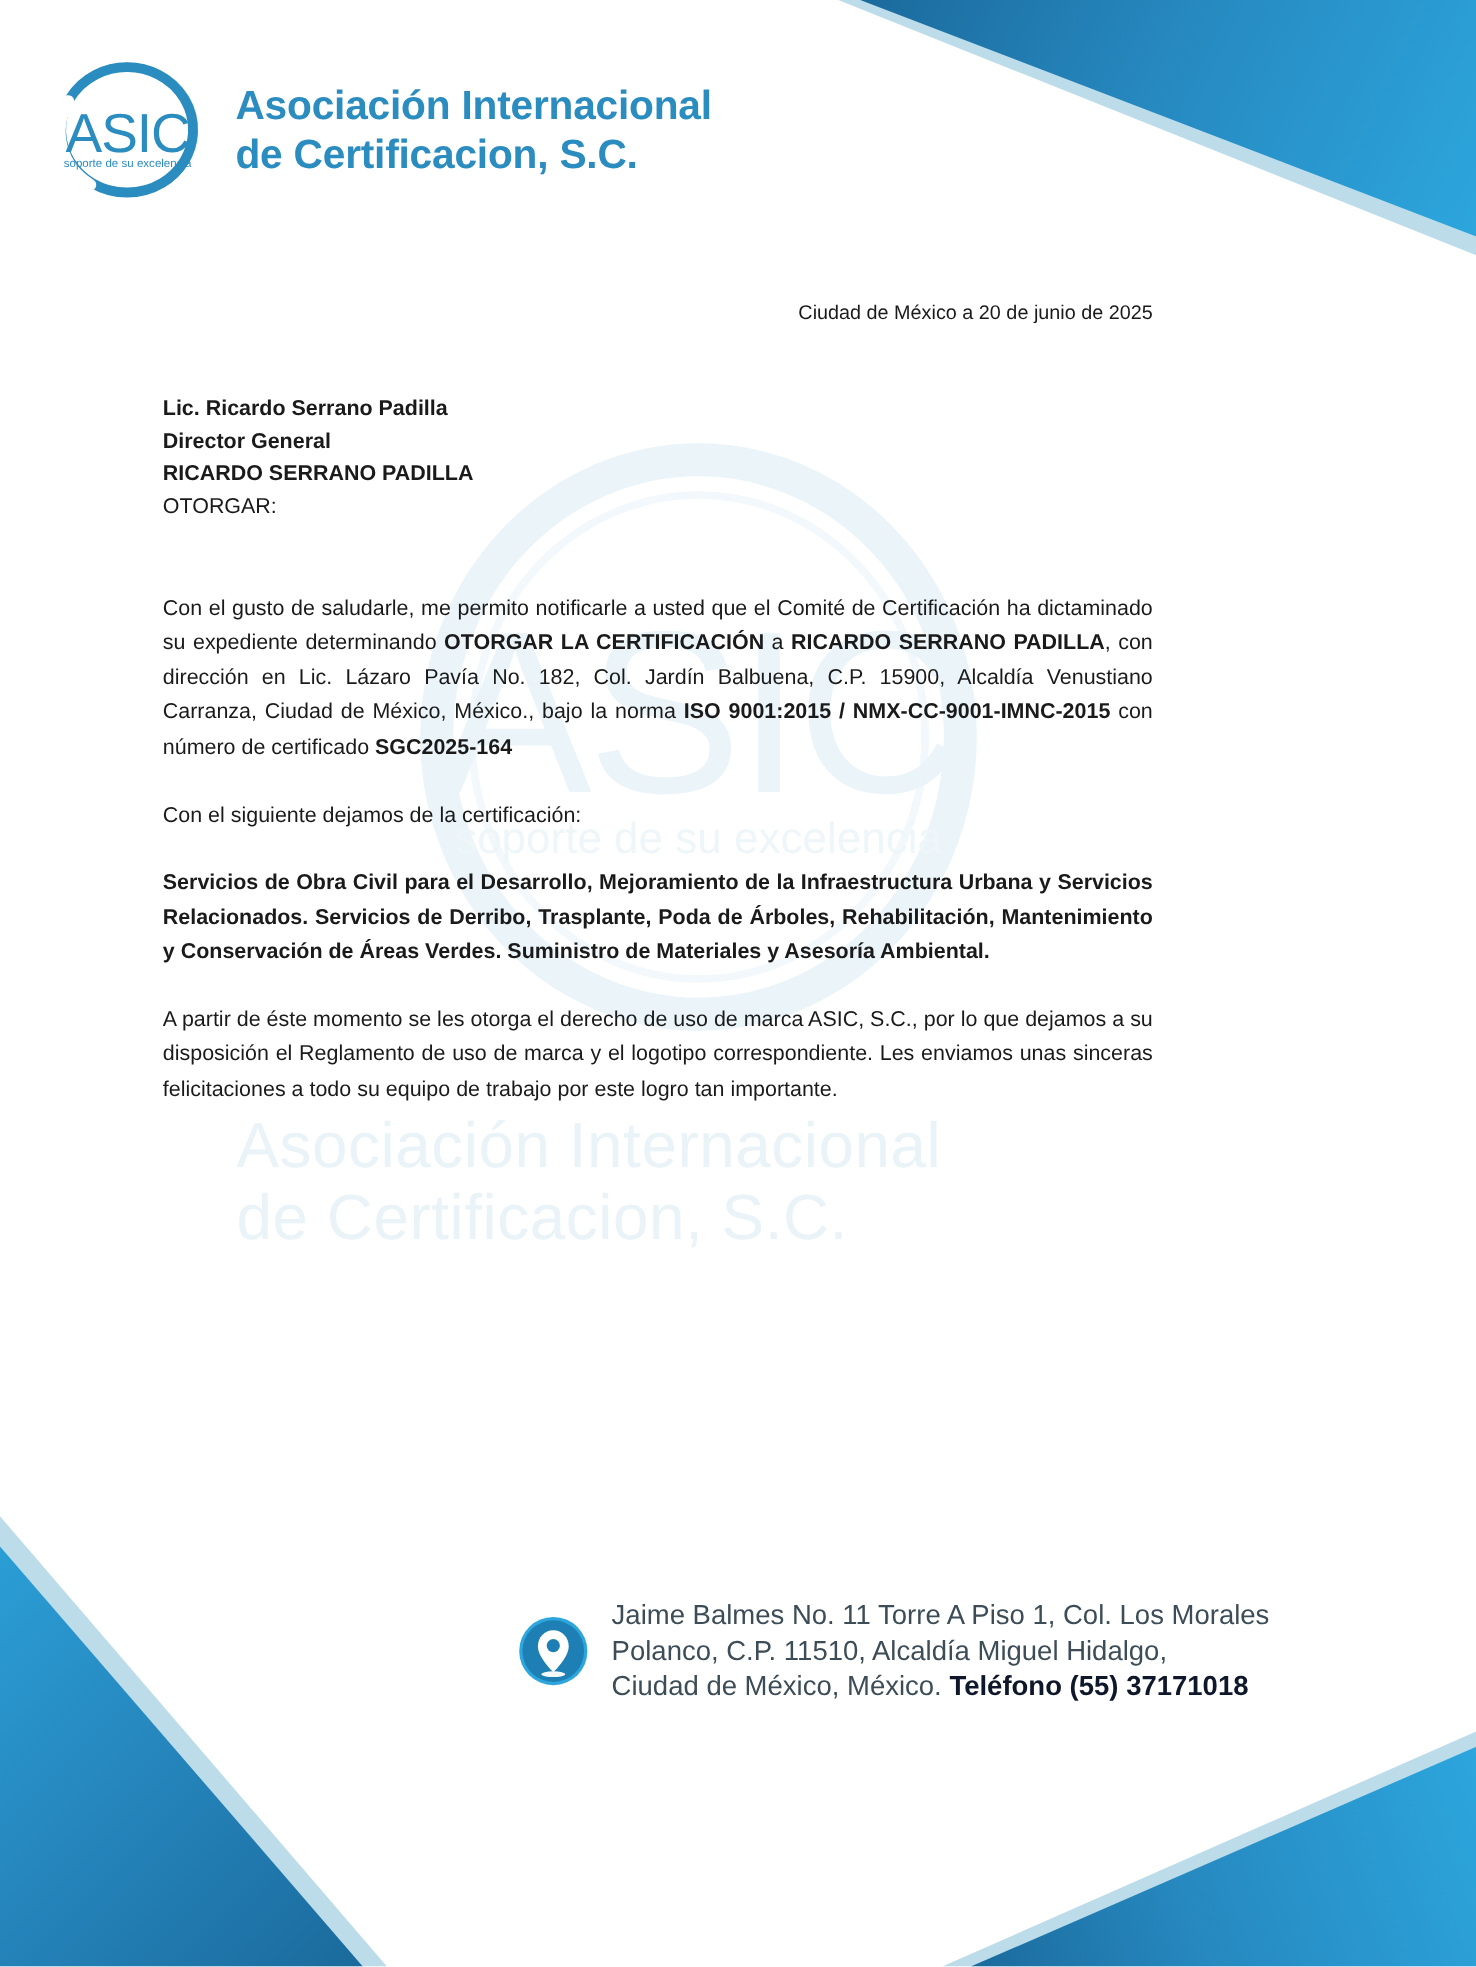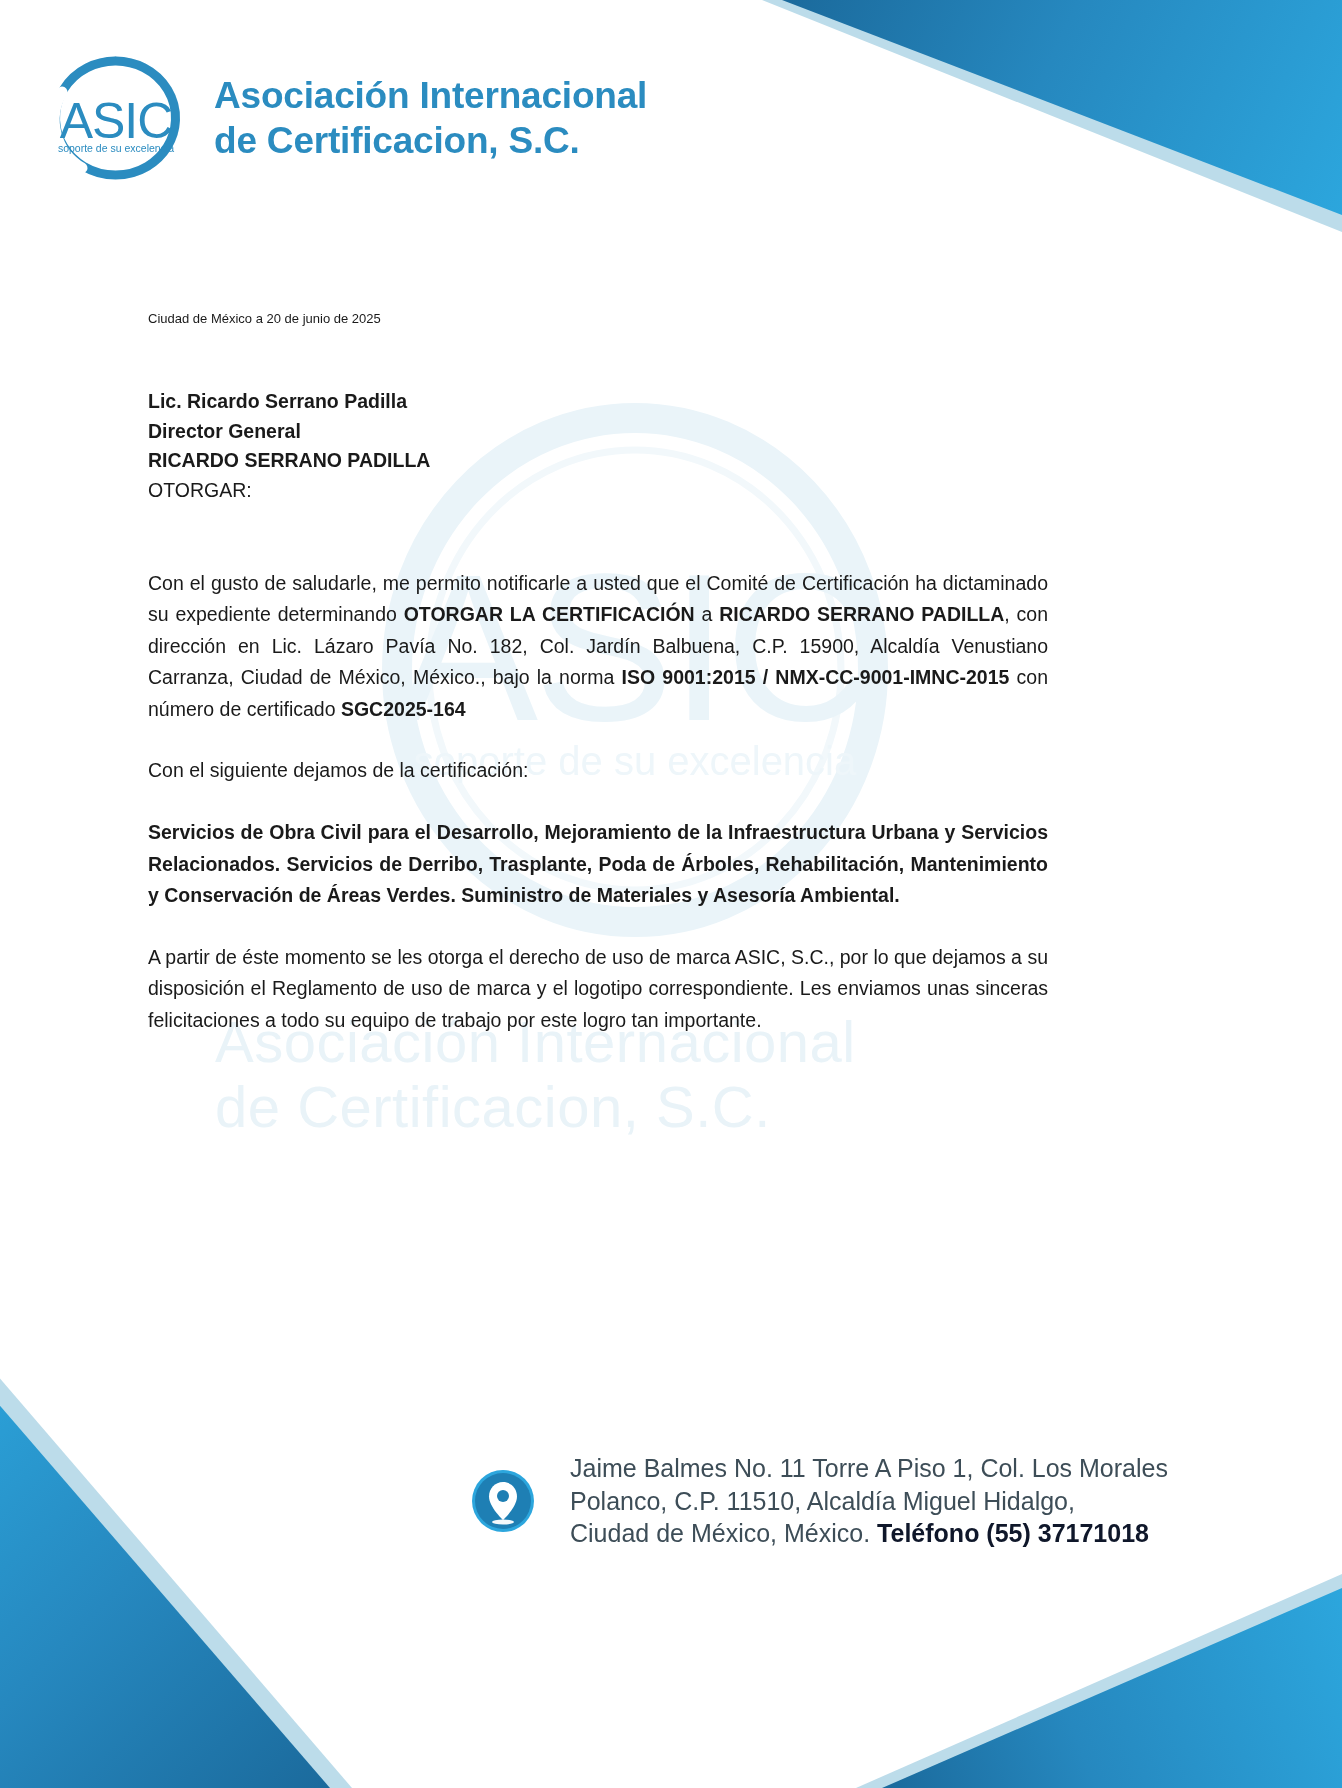--- a/index.html
+++ b/index.html
@@ -128,24 +128,23 @@
     left: 148px;
     top: 270px;
     width: 900px;
     z-index: 4;
     color: #1a1a1a;
     font-size: 19.5px;
     line-height: 1.62;
   }
 
   .date-line {
-    text-align: left;
+    text-align: right;
     margin-bottom: 58px;
-    font-size: 13px;
-    margin-top: 38px;
+    font-size: 18px;
   }
 
   .addressee { margin-bottom: 62px; }
   .addressee div { line-height: 1.52; }
   .b { font-weight: bold; }
 
   .para {
     text-align: justify;
     margin-bottom: 30px;
   }
@@ -163,21 +162,21 @@
     z-index: 6;
   }
 
   
   .footer {
     position: absolute;
     left: 470px;
     top: 1452px;
     display: flex;
     align-items: center;
-    gap: 34px;
+    gap: 20px;
     z-index: 6;
   }
   .pin-wrap { width: 66px; height: 66px; flex: none; }
   .footer-text {
     color: #3d4d57;
     font-size: 25px;
     line-height: 1.30;
     white-space: pre-line;
   }
   .footer-text .phone { font-weight: bold; color: #0f172a; }

